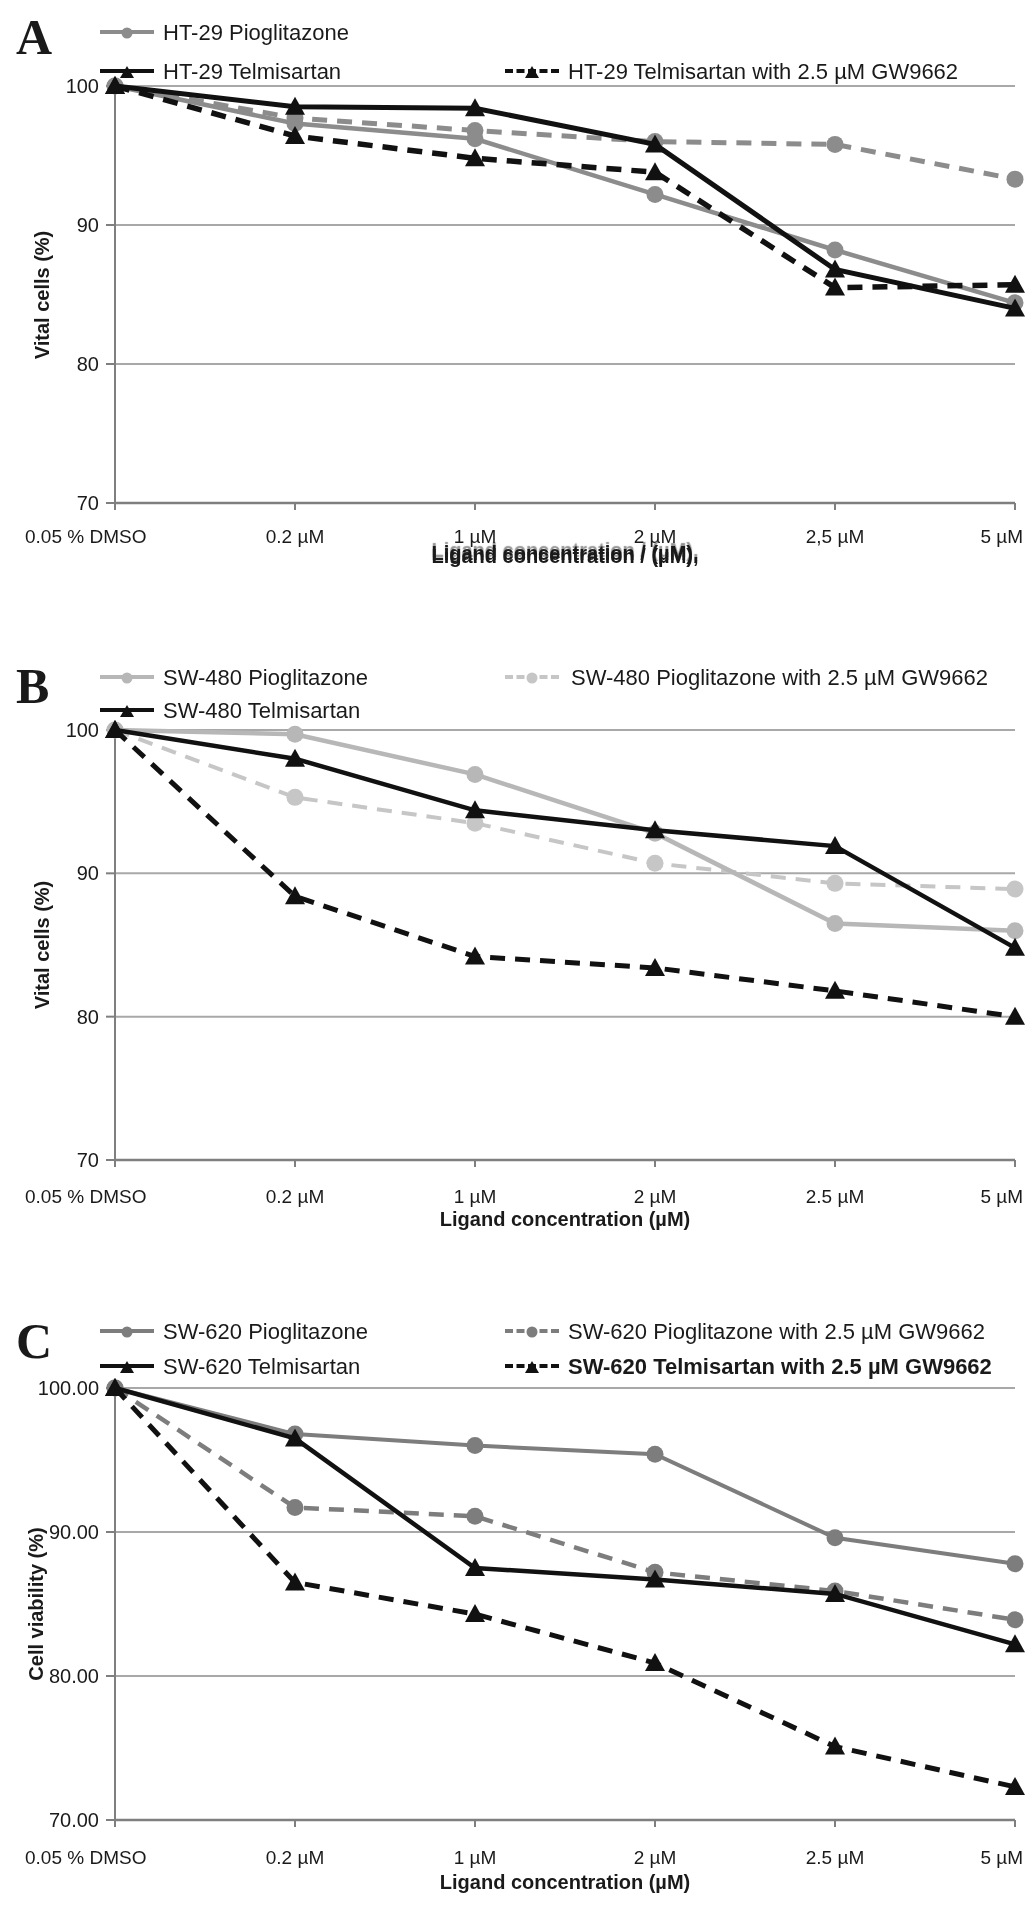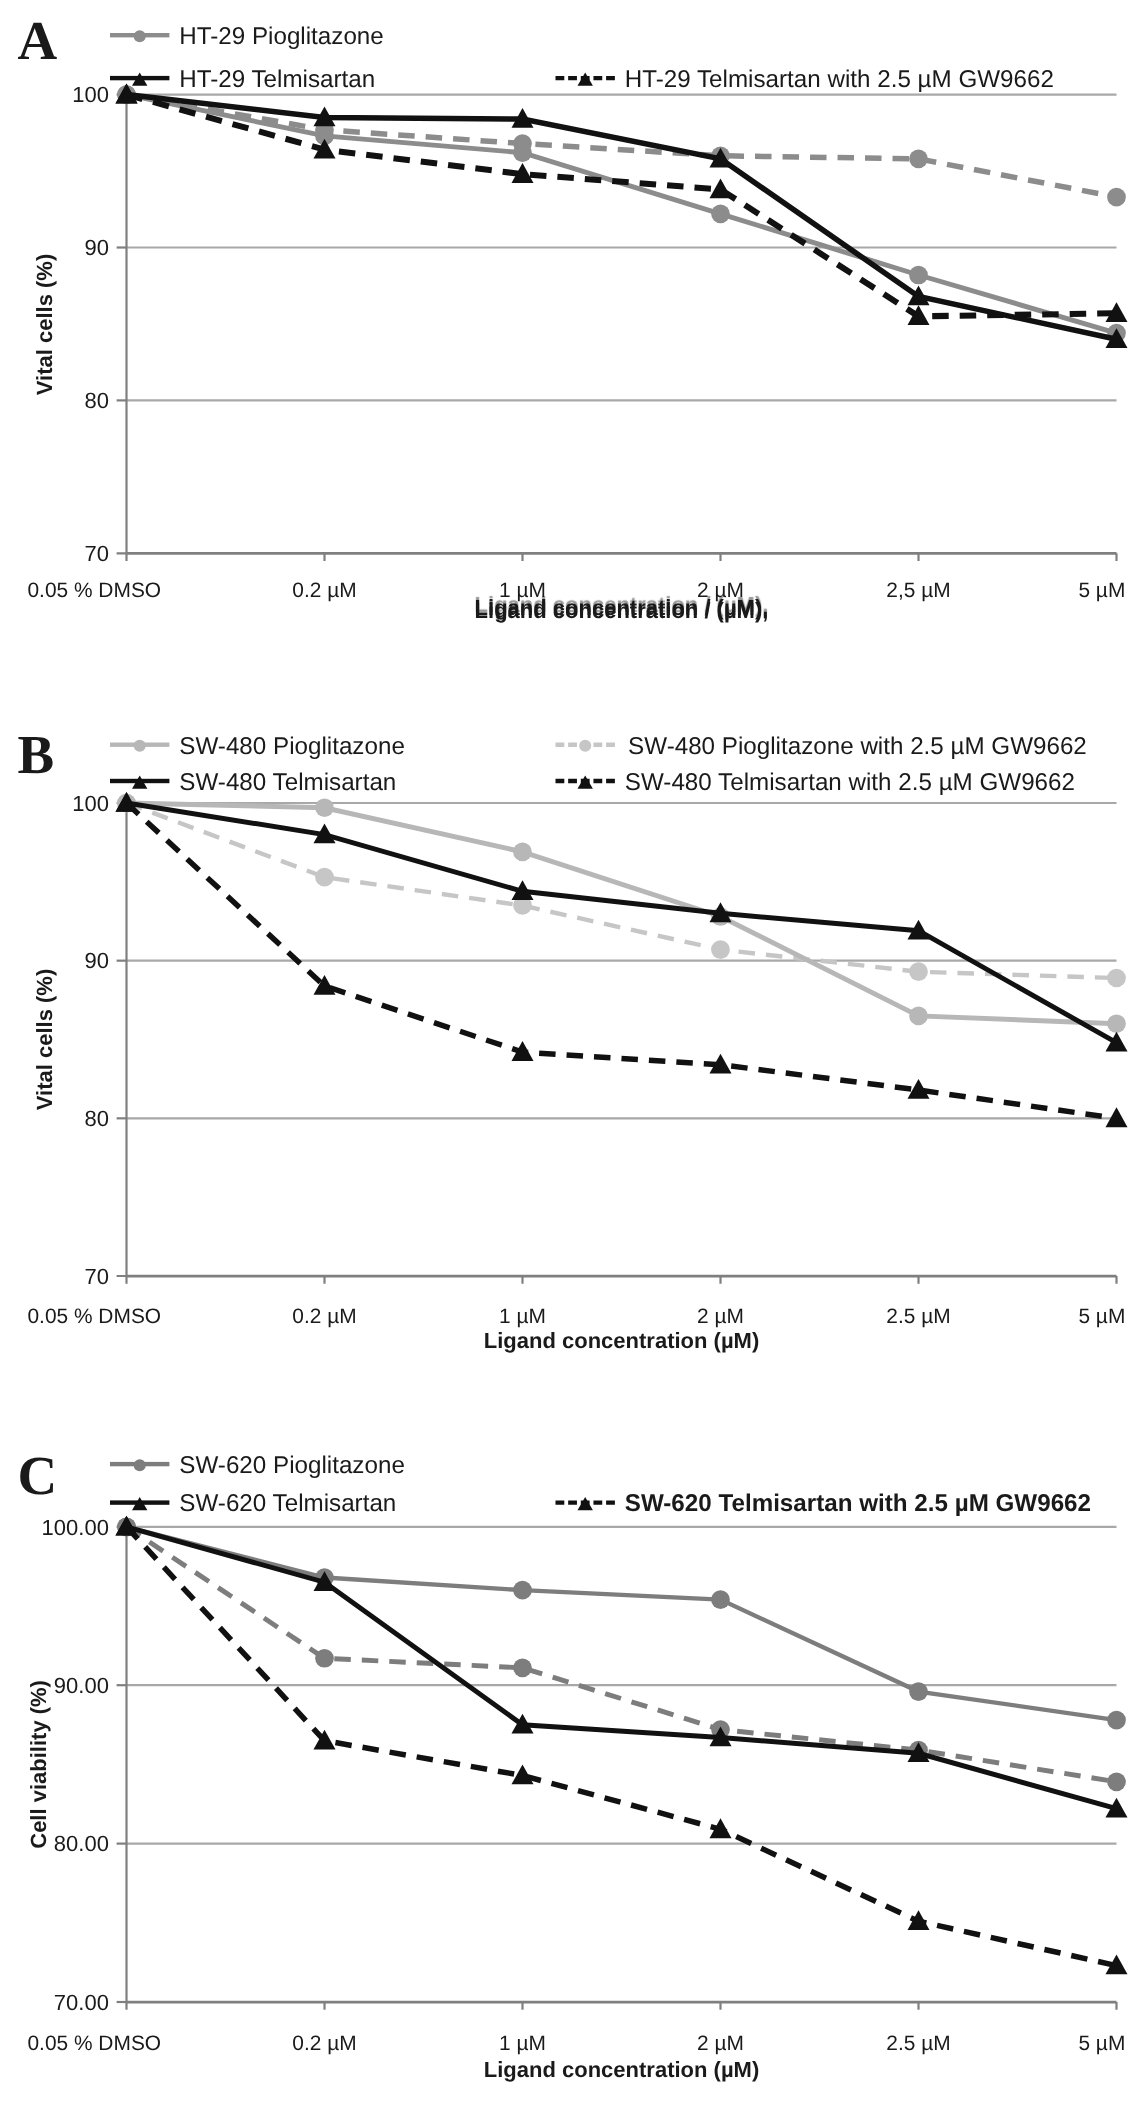--- a/index.html
+++ b/index.html
@@ -183,27 +183,20 @@
       </span>
     <span>SW-480 Pioglitazone with 2.5 µM GW9662</span>
   </div>
   <div class="legend-item" style="left: 100px; top: 62px; --c: #111111;">
     <span class="lm solid">
         <span class="line"></span>
         <span class="glyph triangle"></span>
       </span>
     <span>SW-480 Telmisartan</span>
   </div>
-  <div class="legend-item" style="left: 505px; top: 62px; --c: #111111;">
-    <span class="lm dashed">
-        <span class="line"></span>
-        <span class="glyph triangle"></span>
-      </span>
-    <span>SW-480 Telmisartan with 2.5 µM GW9662</span>
-  </div>
   <div class="y-title" style="left:42px;top:308px">Vital cells (%)</div>
   <div class="x-title" style="top:571px">Ligand concentration (µM)</div>
 </section>
 
 <section class="panel" style="top:1274px">
   <svg width="1033" height="637">
       <line x1="115" y1="114" x2="1015" y2="114" stroke="#a8a8a8" stroke-width="2"></line>
       <line x1="106" y1="114" x2="115" y2="114" stroke="#7f7f7f" stroke-width="2"></line>
       <text x="99" y="121" text-anchor="end" font-size="20">100.00</text>
       <line x1="115" y1="258" x2="1015" y2="258" stroke="#a8a8a8" stroke-width="2"></line>
@@ -258,20 +251,27 @@
       <polygon points="1015,360.31999999999994 1005,378.31999999999994 1025,378.31999999999994" fill="#111111"></polygon>
     </svg>
   <div class="panel-letter" style="top:42px">C</div>
   <div class="legend-item" style="left: 100px; top: 46px; --c: #7d7d7d;">
     <span class="lm solid">
         <span class="line"></span>
         <span class="glyph circle"></span>
       </span>
     <span>SW-620 Pioglitazone</span>
   </div>
+  <div class="legend-item" style="left: 505px; top: 46px; --c: #7d7d7d;">
+    <span class="lm dashed">
+        <span class="line"></span>
+        <span class="glyph circle"></span>
+      </span>
+    <span>SW-620 Pioglitazone with 2.5 µM GW9662</span>
+  </div>
   <div class="legend-item" style="left: 100px; top: 81px; --c: #111111;">
     <span class="lm solid">
         <span class="line"></span>
         <span class="glyph triangle"></span>
       </span>
     <span>SW-620 Telmisartan</span>
   </div>
   <div class="legend-item" style="left: 505px; top: 81px; font-weight: bold; --c: #111111;">
     <span class="lm dashed">
         <span class="line"></span>

